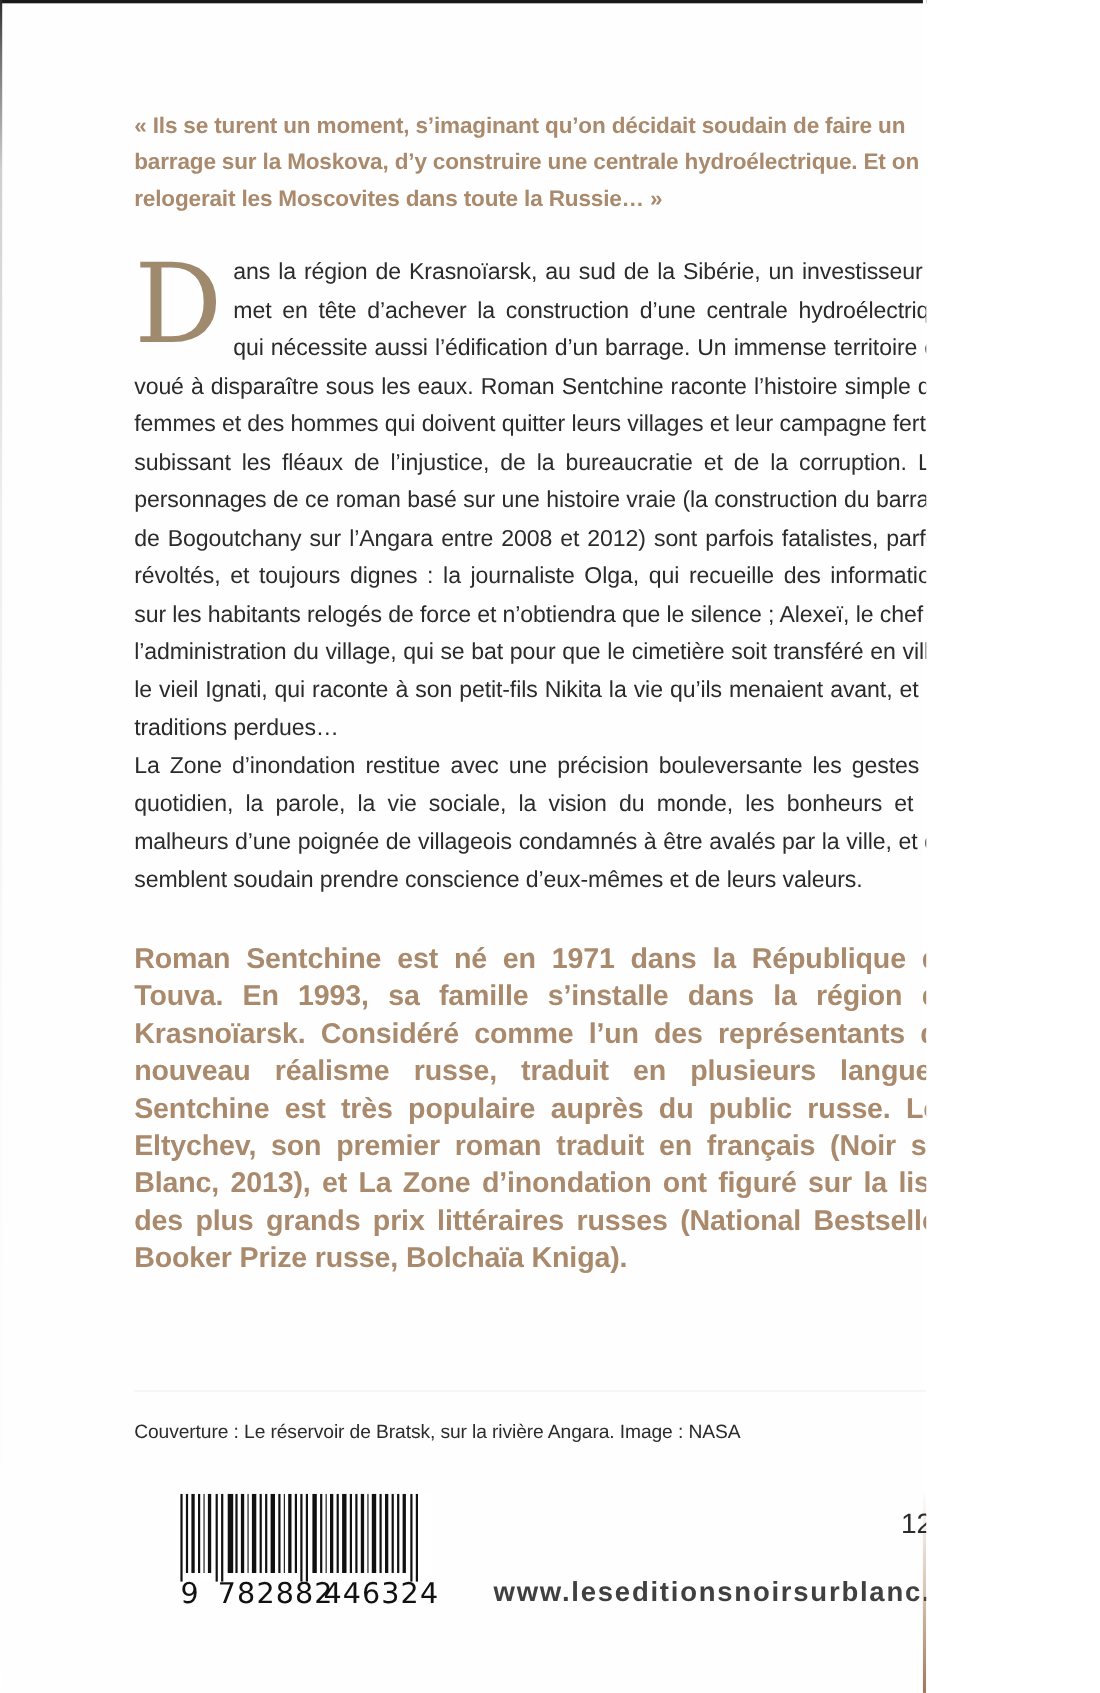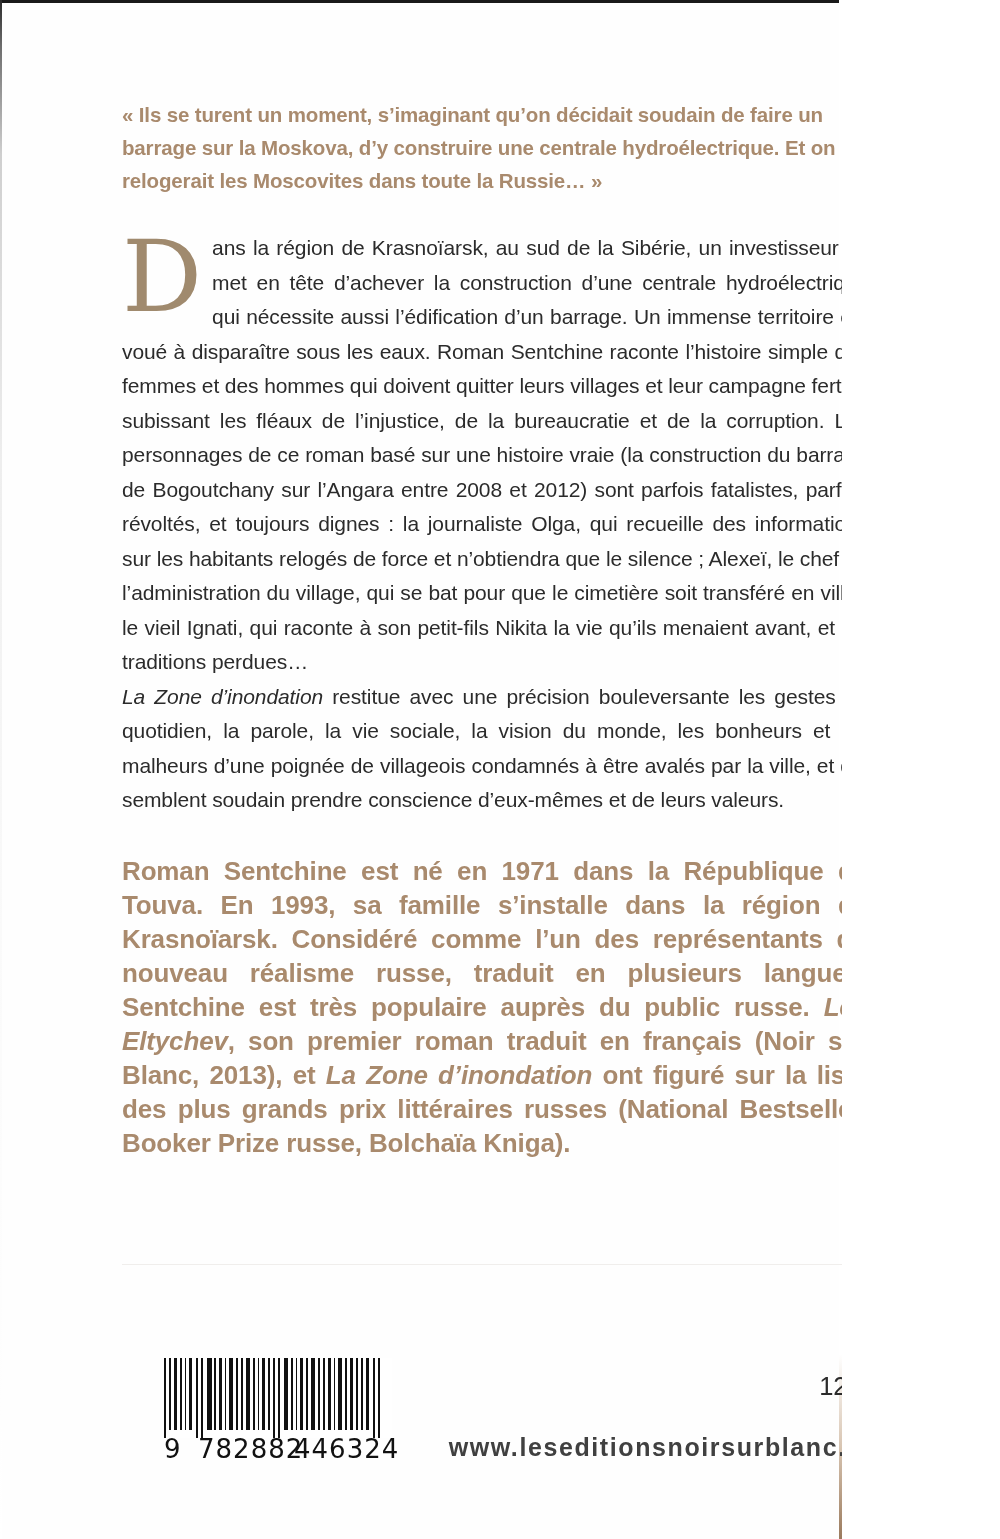--- a/index.html
+++ b/index.html
@@ -70,21 +70,21 @@
   .dropcap {
     float: left;
     color: #a08a6e;
     font-family: "DejaVu Serif", serif;
     font-size: 100px;
     line-height: 80px;
     font-weight: normal;
     margin: 6px 10px 0 0;
     padding: 0;
   }
-  .italic { font-style: italic; }
+  .italic { }
 
   
   .bio {
     margin-top: 36px;
     color: #a98a6d;
     font-weight: bold;
     font-size: 26px;
     line-height: 34px;
     text-align: justify;
     letter-spacing: -0.15px;
@@ -203,20 +203,21 @@
     </div>
 
     <div class="bio">
       <span>Roman Sentchine est né en 1971 dans la République de Touva. En 1993, sa famille s’installe dans la région de Krasnoïarsk. Considéré comme l’un des représentants du nouveau réalisme russe, traduit en plusieurs langues, Sentchine est très populaire auprès du public russe. </span><span class="italic">Les Eltychev</span><span>, son premier roman traduit en français (Noir sur Blanc, 2013), et </span><span class="italic">La Zone d’inondation</span><span> ont figuré sur la liste des plus grands prix littéraires russes (National Bestseller, Booker Prize russe, Bolchaïa Kniga).</span>
     </div>
 
   </div>
 
   <div class="rule"></div>
 
+  <div class="credit">Couverture : Le réservoir de Bratsk, sur la rivière Angara. Image : NASA</div>
 
   <div class="footer">
 
     <div class="barcode-wrap">
       <svg class="barcode-bars" width="232" height="80" viewBox="0 0 232 80">
         <rect x="0" y="0" width="232" height="80" fill="#ffffff"></rect>
         <g fill="#111111">
           <rect x="4" y="0" width="2" height="80"></rect>
           <rect x="9" y="0" width="2" height="72"></rect>
           <rect x="14" y="0" width="3" height="72"></rect>

